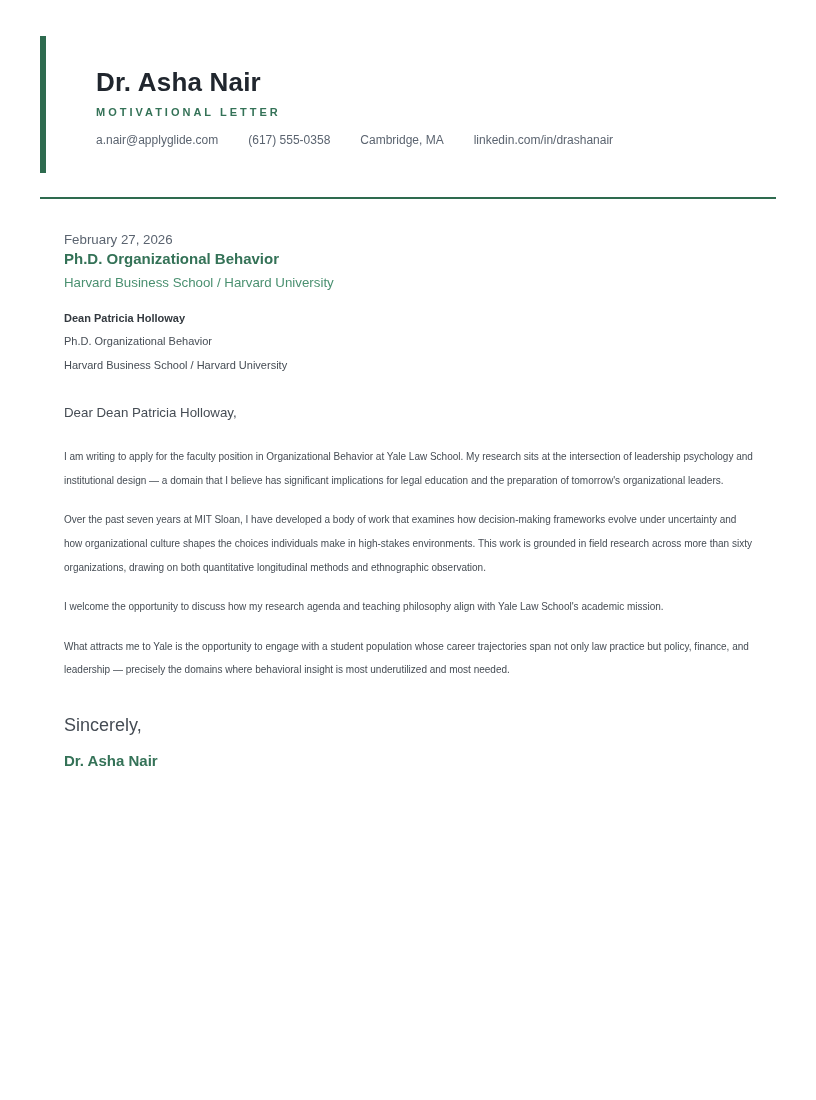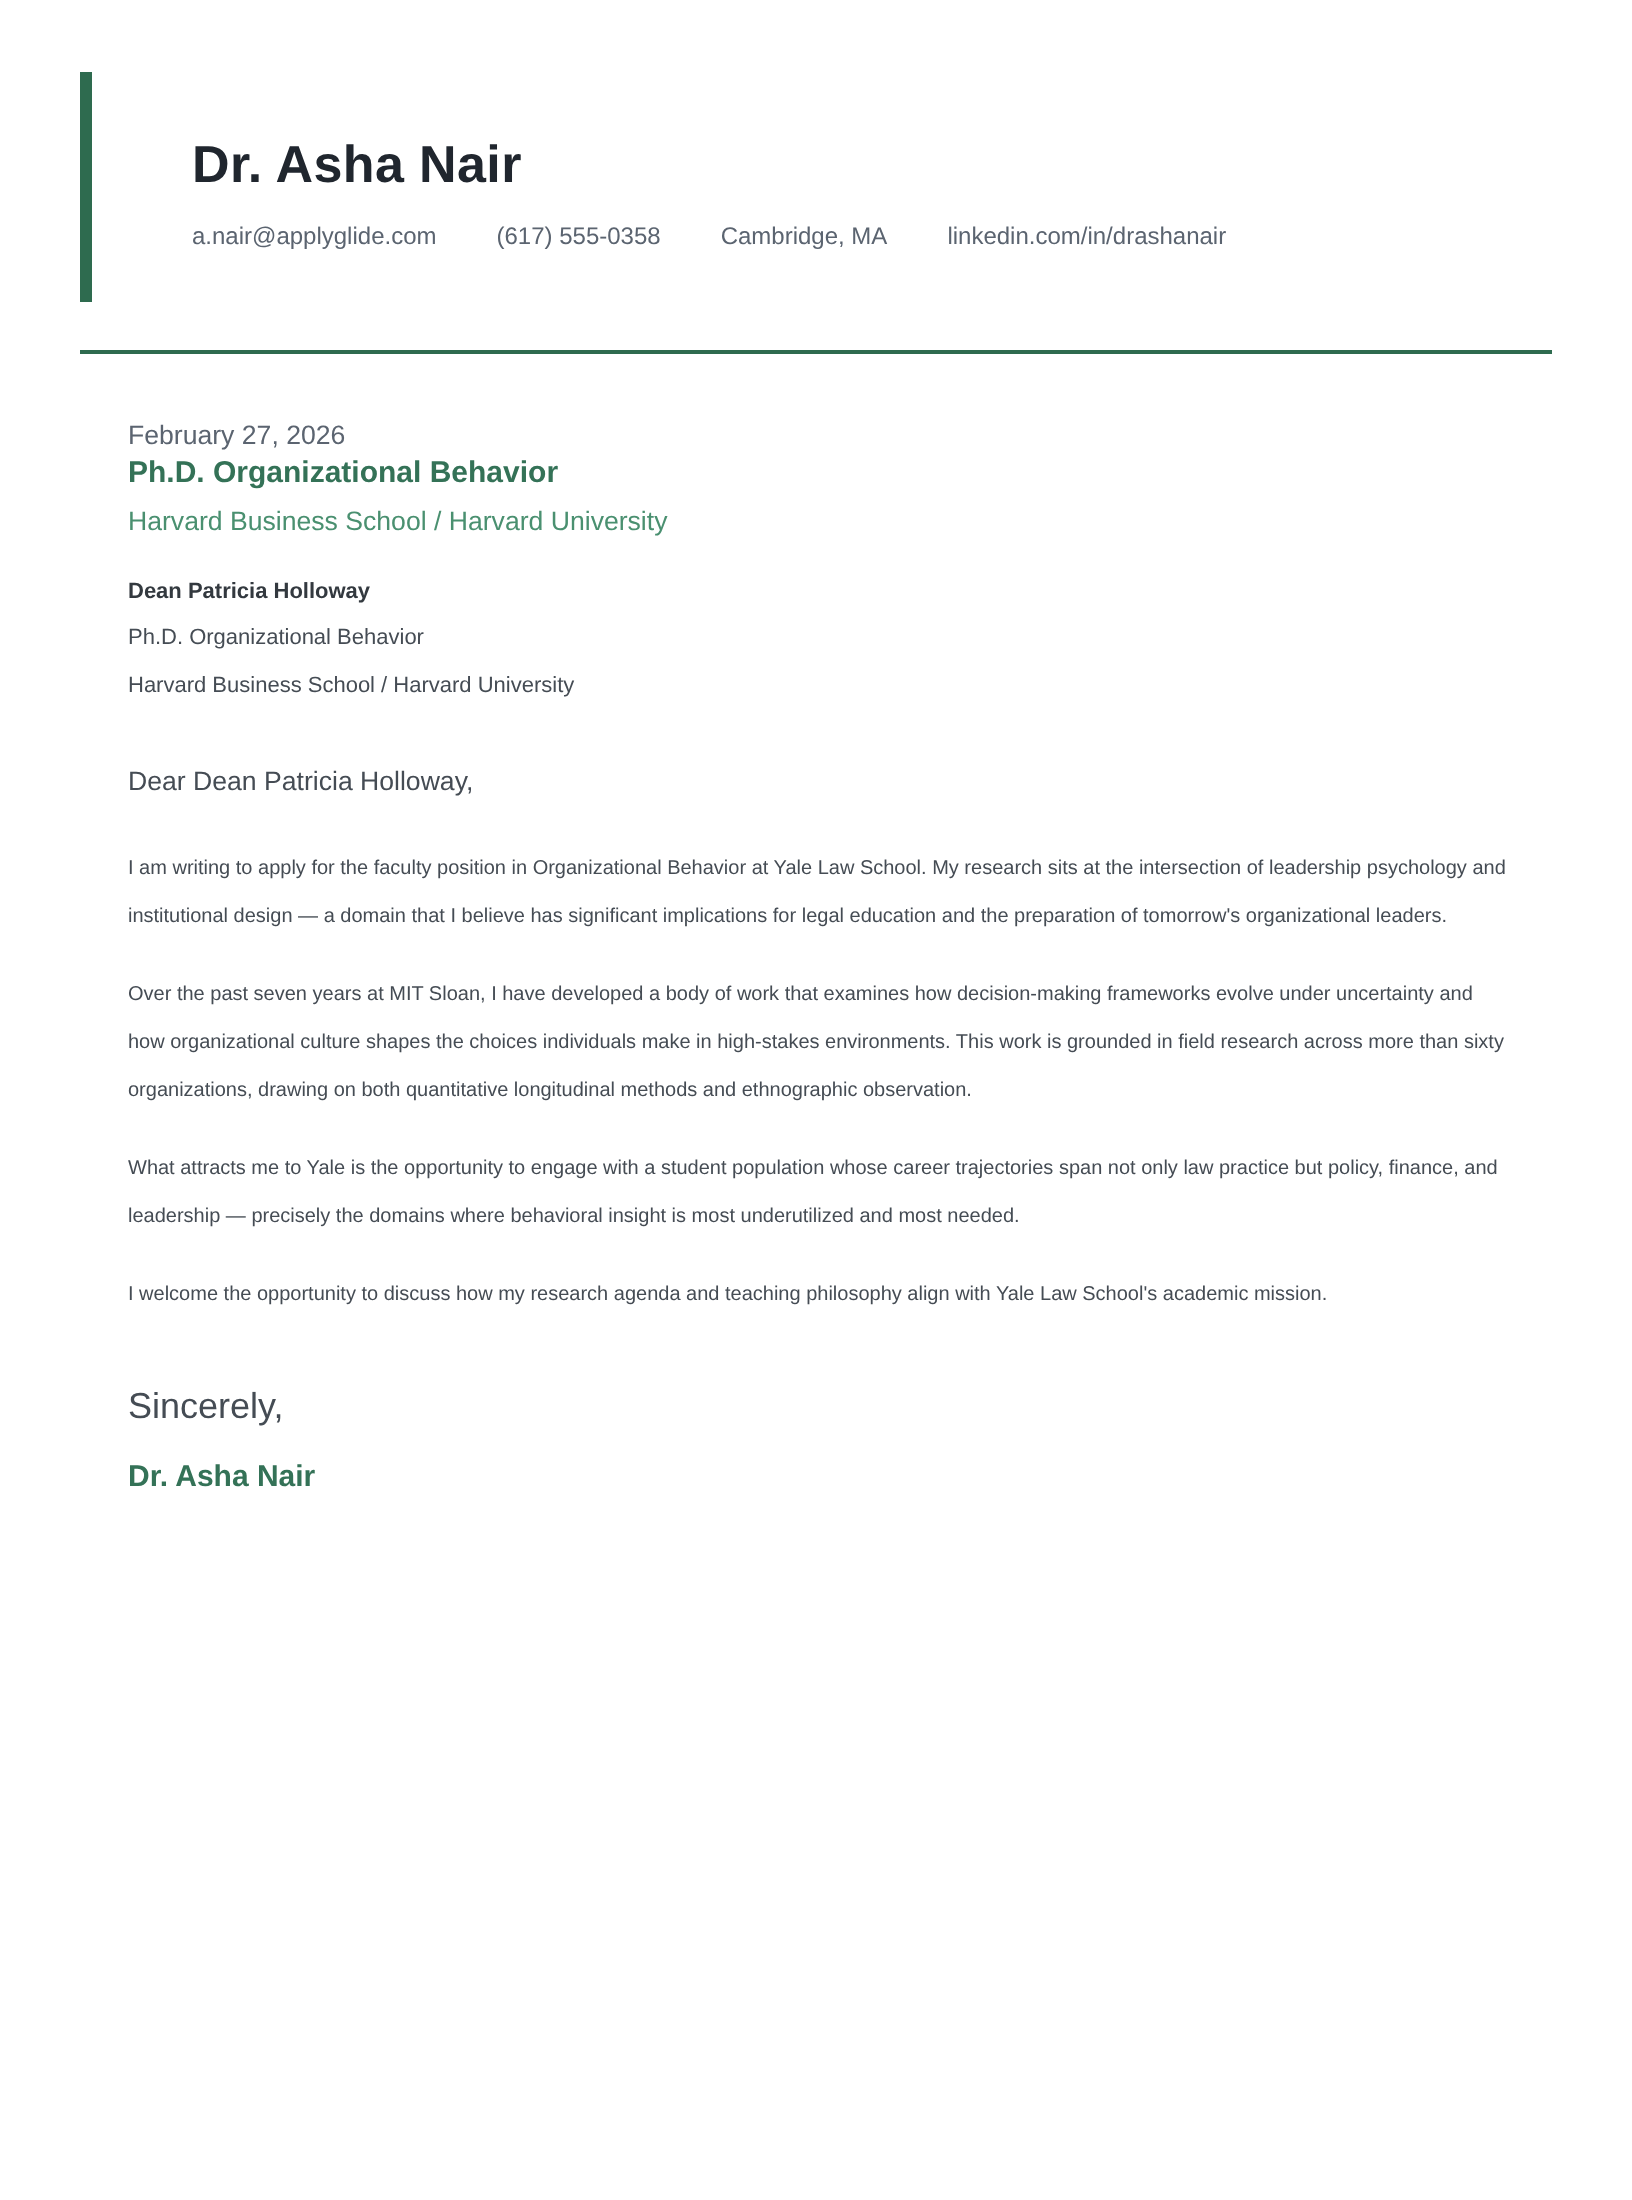--- a/index.html
+++ b/index.html
@@ -107,20 +107,21 @@
     color:var(--green-mid);
   }
 </style>
 </head>
 <body>
 
 <div class="page">
 
   <header class="header">
     <div class="name">Dr. Asha Nair</div>
+    <div class="doc-type">MOTIVATIONAL LETTER</div>
     <div class="contact-row">
       <span>a.nair@applyglide.com</span>
       <span>(617) 555-0358</span>
       <span>Cambridge, MA</span>
       <span>linkedin.com/in/drashanair</span>
     </div>
   </header>
 
   <div class="divider"></div>
 
@@ -134,21 +135,21 @@
     <div class="dean-block">
       <div class="dean-name">Dean Patricia Holloway</div>
       <div>Ph.D. Organizational Behavior</div>
       <div>Harvard Business School / Harvard University</div>
     </div>
 
     <div class="salutation">Dear Dean Patricia Holloway,</div>
 
     <p class="body-paragraph">I am writing to apply for the faculty position in Organizational Behavior at Yale Law School. My research sits at the intersection of leadership psychology and institutional design — a domain that I believe has significant implications for legal education and the preparation of tomorrow's organizational leaders.</p>
     <p class="body-paragraph">Over the past seven years at MIT Sloan, I have developed a body of work that examines how decision-making frameworks evolve under uncertainty and how organizational culture shapes the choices individuals make in high-stakes environments. This work is grounded in field research across more than sixty organizations, drawing on both quantitative longitudinal methods and ethnographic observation.</p>
+    <p class="body-paragraph">I welcome the opportunity to discuss how my research agenda and teaching philosophy align with Yale Law School's academic mission.</p>
     <p class="body-paragraph">What attracts me to Yale is the opportunity to engage with a student population whose career trajectories span not only law practice but policy, finance, and leadership — precisely the domains where behavioral insight is most underutilized and most needed.</p>
-    <p class="body-paragraph">I welcome the opportunity to discuss how my research agenda and teaching philosophy align with Yale Law School's academic mission.</p>
 
     <div class="closing">Sincerely,</div>
 
     <div class="signature">Dr. Asha Nair</div>
 
   </main>
 </div>
 
 </body></html>

